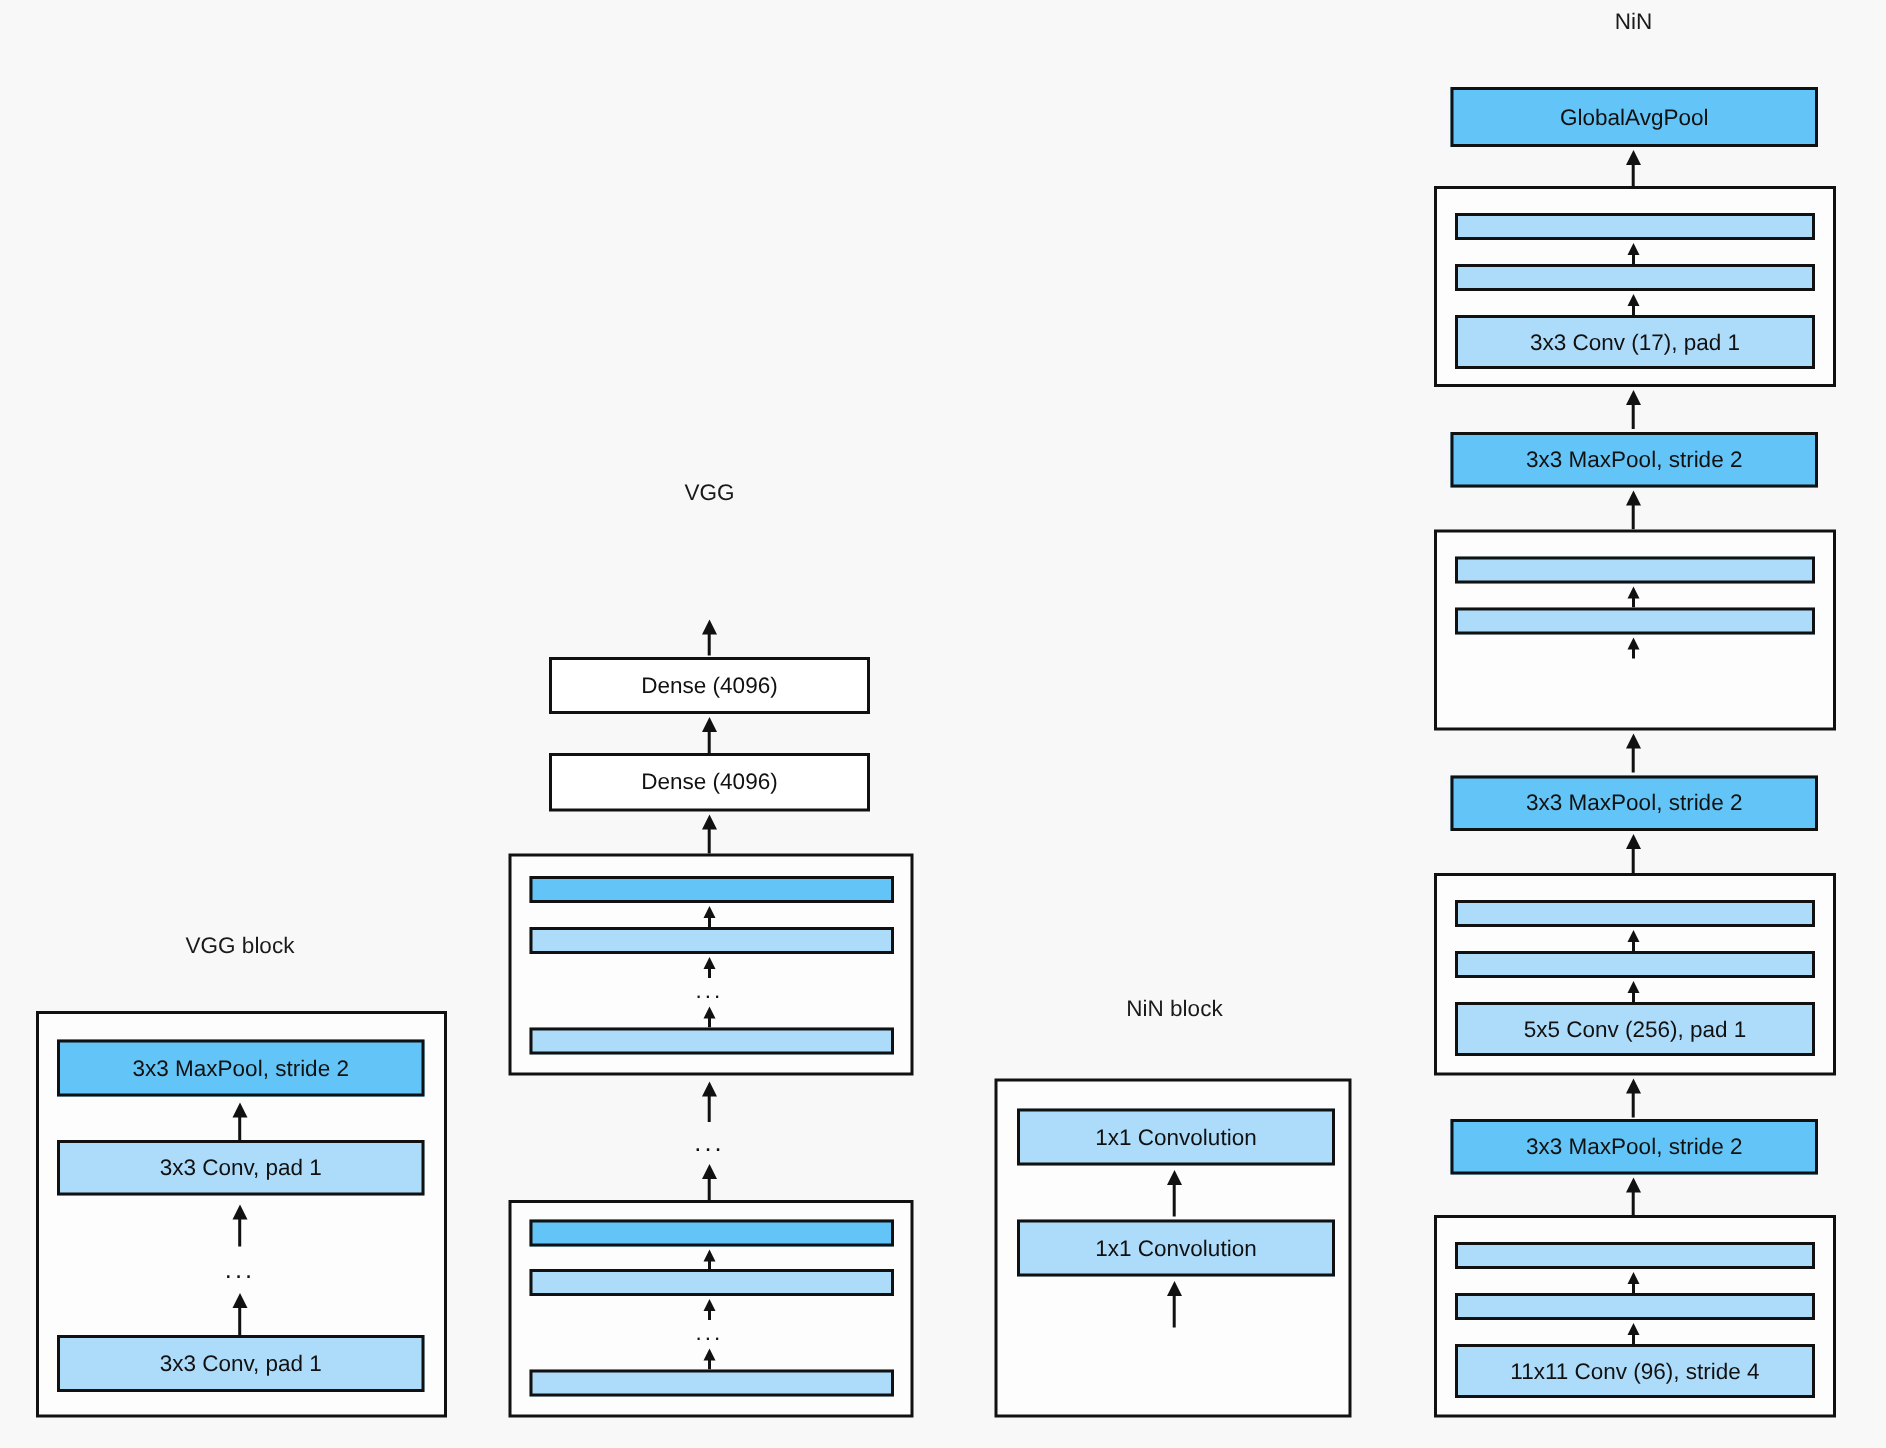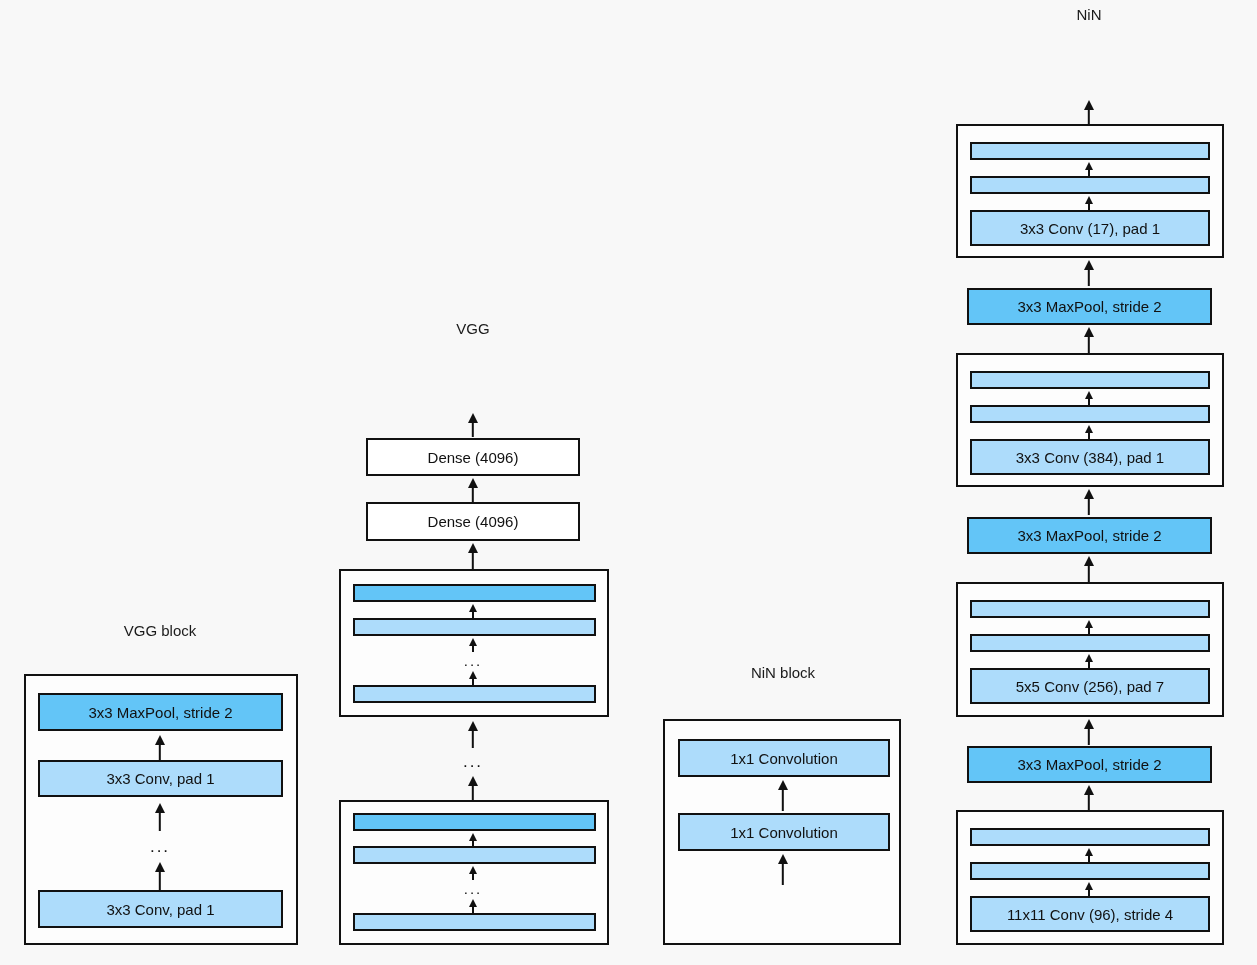--- a/index.html
+++ b/index.html
@@ -199,20 +199,21 @@
   <div class="node light" style="left:678px; top:813px; width:212px; height:38px;">1x1 Convolution</div>
 
   <div class="arrow" style="left:783px; top:854px; height:31px;">
     <div class="head"></div>
       <div class="shaft" style="top:8px; height:23px;"></div>
   </div>
 
 
   <div class="title" style="left:1019px; top:6px; width:140px;">NiN</div>
 
+  <div class="node dark" style="left:967px; top:58px; width:245px; height:40px;">GlobalAvgPool</div>
 
   <div class="arrow" style="left:1089px; top:100px; height:24px;">
     <div class="head"></div>
       <div class="shaft" style="top:8px; height:16px;"></div>
   </div>
 
   <div class="group-box" style="left:956px; top:124px; width:268px; height:134px;"></div>
   <div class="node light bar" style="left:970px; top:142px; width:240px; height:18px;"></div>
   <div class="arrow" style="left:1089px; top:162px; height:14px;">
     <div class="head" style="border-left-width:4px;border-right-width:4px;border-bottom-width:8px;"></div>
@@ -241,21 +242,20 @@
   <div class="node light bar" style="left:970px; top:371px; width:240px; height:18px;"></div>
   <div class="arrow" style="left:1089px; top:391px; height:14px;">
     <div class="head" style="border-left-width:4px;border-right-width:4px;border-bottom-width:8px;"></div>
     <div class="shaft" style="top:6px; height:8px; width:2px;"></div>
   </div>
   <div class="node light bar" style="left:970px; top:405px; width:240px; height:18px;"></div>
   <div class="arrow" style="left:1089px; top:425px; height:14px;">
     <div class="head" style="border-left-width:4px;border-right-width:4px;border-bottom-width:8px;"></div>
     <div class="shaft" style="top:6px; height:8px; width:2px;"></div>
   </div>
-  <div class="node light" style="left:970px; top:439px; width:240px; height:36px;">3x3 Conv (384), pad 1</div>
 
   <div class="arrow" style="left:1089px; top:489px; height:26px;">
     <div class="head"></div>
       <div class="shaft" style="top:8px; height:18px;"></div>
   </div>
 
   <div class="node dark" style="left:967px; top:517px; width:245px; height:37px;">3x3 MaxPool, stride 2</div>
 
   <div class="arrow" style="left:1089px; top:556px; height:26px;">
     <div class="head"></div>
@@ -266,21 +266,21 @@
   <div class="node light bar" style="left:970px; top:600px; width:240px; height:18px;"></div>
   <div class="arrow" style="left:1089px; top:620px; height:14px;">
     <div class="head" style="border-left-width:4px;border-right-width:4px;border-bottom-width:8px;"></div>
     <div class="shaft" style="top:6px; height:8px; width:2px;"></div>
   </div>
   <div class="node light bar" style="left:970px; top:634px; width:240px; height:18px;"></div>
   <div class="arrow" style="left:1089px; top:654px; height:14px;">
     <div class="head" style="border-left-width:4px;border-right-width:4px;border-bottom-width:8px;"></div>
     <div class="shaft" style="top:6px; height:8px; width:2px;"></div>
   </div>
-  <div class="node light" style="left:970px; top:668px; width:240px; height:36px;">5x5 Conv (256), pad 7</div>
+  <div class="node light" style="left:970px; top:668px; width:240px; height:36px;">5x5 Conv (256), pad 1</div>
 
   <div class="arrow" style="left:1089px; top:719px; height:26px;">
     <div class="head"></div>
       <div class="shaft" style="top:8px; height:18px;"></div>
   </div>
 
   <div class="node dark" style="left:967px; top:746px; width:245px; height:37px;">3x3 MaxPool, stride 2</div>
 
   <div class="arrow" style="left:1089px; top:785px; height:25px;">
     <div class="head"></div>

